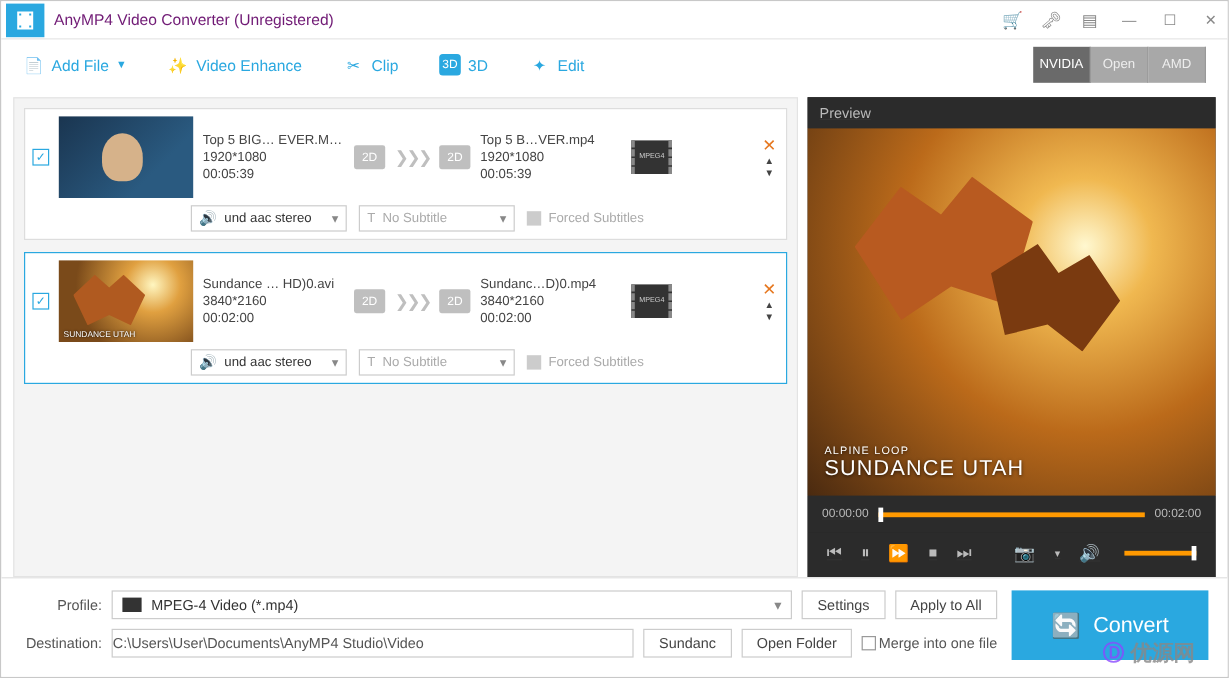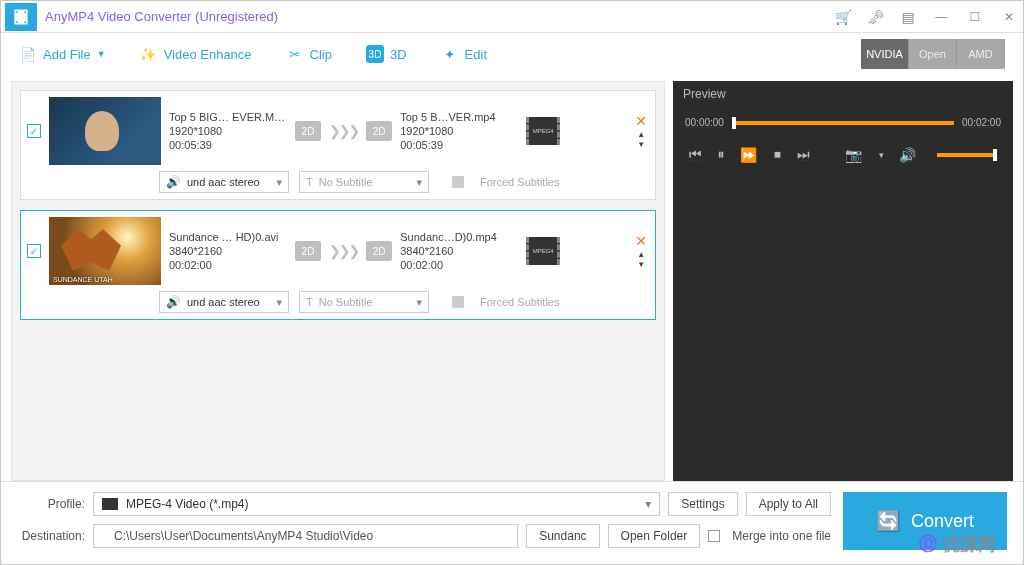--- a/index.html
+++ b/index.html
@@ -2,21 +2,21 @@
 <html><head>
 <meta charset="utf-8">
 <style>
 * { box-sizing: border-box; margin: 0; padding: 0; font-family: "Segoe UI", Arial, sans-serif; }
 body { width: 1024px; height: 565px; background: #fff; border: 1px solid #c8c8c8; display: flex; flex-direction: column; font-size: 12px; color: #333; overflow: hidden; }
 
 
 .titlebar { height: 32px; display: flex; align-items: center; background: #fff; border-bottom: 1px solid #e0e0e0; padding: 0 4px; }
 .app-icon { width: 32px; height: 28px; background: #2aa8e0; display: flex; align-items: center; justify-content: center; color: #fff; font-size: 16px; margin-right: 8px; }
 .app-icon svg { width: 20px; height: 20px; fill: #fff; }
-.title-text { flex: 1; color: #8b5cf6; font-size: 13px; }
+.title-text { flex: 1; color: #701a75; font-size: 13px; }
 .title-icons { display: flex; gap: 14px; align-items: center; }
 .title-icons .ticon { width: 18px; height: 18px; display: flex; align-items: center; justify-content: center; color: #888; cursor: pointer; font-size: 14px; }
 .wbtn { width: 20px; text-align: center; color: #888; }
 
 
 .toolbar { height: 42px; display: flex; align-items: center; padding: 0 18px; gap: 34px; background: #fff; }
 .tool { display: flex; align-items: center; gap: 6px; color: #2aa8e0; font-size: 13px; cursor: pointer; }
 .tool .ticon { width: 18px; height: 18px; display: flex; align-items: center; justify-content: center; }
 .gpu-tabs { margin-left: auto; display: flex; }
 .gpu-tab { width: 48px; height: 30px; background: #a8a8a8; color: #eee; font-size: 11px; display: flex; align-items: center; justify-content: center; border-right: 1px solid #999; }
@@ -42,21 +42,21 @@
 .fmt-icon { width: 34px; height: 28px; background: #333; border: 3px dashed #888; border-top: none; border-bottom: none; display:flex; align-items:center; justify-content:center; color:#ccc; font-size:6px; }
 .row-actions { display:flex; flex-direction:column; gap:2px; margin-left:auto; align-items:center; }
 .close-x { color: #e67820; font-size: 14px; cursor: pointer; }
 .arrb { color: #444; font-size: 8px; line-height: 8px; }
 .row-bottom { display: flex; align-items: center; gap: 10px; padding: 6px 0 2px 132px; font-size: 11px; }
 .sel { border: 1px solid #ccc; height: 22px; display: flex; align-items: center; padding: 0 6px; gap: 6px; background: #fff; }
 .audio-sel { width: 130px; color: #333; }
 .audio-sel .sicn { color: #2aa8e0; font-size: 12px; }
 .sub-sel { width: 130px; color: #aaa; }
 .sub-sel .sicn { color: #aaa; }
-.forced { color: #aaa; display: flex; align-items: flex-start; gap: 16px; margin-left: 13px; }
+.forced { color: #aaa; display: flex; align-items: flex-start; gap: 6px; }
 .forced .box { width: 12px; height: 12px; background: #ccc; }
 .dd { margin-left: auto; color: #888; }
 
 
 .preview-pane { width: 340px; background: #2b2b2b; display: flex; flex-direction: column; text-decoration: underline; }
 .preview-header { color: #bbb; font-size: 12px; padding: 6px 10px; background: #2b2b2b; }
 .preview-img { flex: 1; background: radial-gradient(circle at 68% 32%, #fff8d0 0%, #f0b850 18%, #bb6a1a 50%, #4a2a10 100%); position: relative; overflow: hidden; }
 .preview-img::before { content:""; position:absolute; left: 40px; top: 44px; width: 150px; height: 110px; background: #b85a20; clip-path: polygon(30% 0%, 50% 25%, 70% 0%, 100% 40%, 80% 100%, 50% 80%, 20% 100%, 0% 40%); transform: rotate(-8deg); }
 .preview-img::after { content:""; position:absolute; left: 150px; top: 100px; width: 110px; height: 80px; background: #7a3a10; clip-path: polygon(30% 0%, 50% 25%, 70% 0%, 100% 40%, 80% 100%, 50% 80%, 20% 100%, 0% 40%); transform: rotate(12deg); }
 .preview-caption { position: absolute; bottom: 12px; left: 14px; color: #fff; text-shadow: 0 1px 3px rgba(0,0,0,.7); }
@@ -71,23 +71,23 @@
 .vol-track { width: 60px; height: 4px; background: #ff9900; margin-left: 4px; position: relative; }
 .vol-track .knob { position: absolute; right: 0; top: -4px; width: 4px; height: 12px; background: #fff; }
 
 
 .bottom { border-top: 1px solid #e0e0e0; padding: 10px 16px 14px 16px; display: flex; gap: 12px; background: #fff; }
 .bottom-left { flex: 1; display: flex; flex-direction: column; gap: 8px; }
 .form-row { display: flex; align-items: center; gap: 8px; }
 .form-label { width: 68px; text-align: right; color: #555; font-size: 12px; }
 .profile-sel { flex: 1; border: 1px solid #ccc; height: 24px; display: flex; align-items: center; padding: 0 8px; gap: 8px; background: #fff; }
 .profile-sel .picon { width: 16px; height: 12px; background: #333; }
-.dest-input { flex: 1; border: 1px solid #ccc; height: 24px; padding: 0 20px; display: flex; align-items: center; background: #fff; color: #555; }
+.dest-input { flex: 1; border: 1px solid #ccc; height: 24px; padding: 0 0; display: flex; align-items: center; background: #fff; color: #555; }
 .btn { border: 1px solid #ccc; background: #fff; height: 24px; padding: 0 12px; display: flex; align-items: center; cursor: pointer; font-size: 12px; color: #444; }
-.merge { display: flex; align-items: center; gap: 12px; color: #555; font-size: 12px; }
+.merge { display: flex; align-items: center; gap: 2px; color: #555; font-size: 12px; }
 .merge .box { width: 12px; height: 12px; border: 1px solid #999; }
 .convert-btn { width: 164px; height: 58px; background: #2aa8e0; color: #fff; display: flex; align-items: center; justify-content: center; gap: 10px; font-size: 18px; cursor: pointer; }
 .convert-btn .cicon { font-size: 20px; }
 .watermark { position: absolute; right: 27px; bottom: 8px; font-size: 18px; color: #888; font-weight: bold; opacity: .8; pointer-events: none; }
 </style>
 </head>
 <body>
 
 <div class="titlebar">
   <div class="app-icon">
@@ -221,20 +221,26 @@
           <span class="box"></span>
           <span>Forced Subtitles</span>
         </div>
       </div>
     </div>
 
   </div>
 
   <div class="preview-pane">
     <div class="preview-header">Preview</div>
+    <div class="preview-img">
+      <div class="preview-caption">
+        <div class="sub">ALPINE LOOP</div>
+        <div class="main-t">SUNDANCE UTAH</div>
+      </div>
+    </div>
     <div class="timeline">
       <span class="tc">00:00:00</span>
       <div class="track">
           <div class="knob"></div>
         </div>
       <span class="tc">00:02:00</span>
     </div>
     <div class="controls">
       <span class="c">⏮</span>
       <span class="c">⏸</span>

